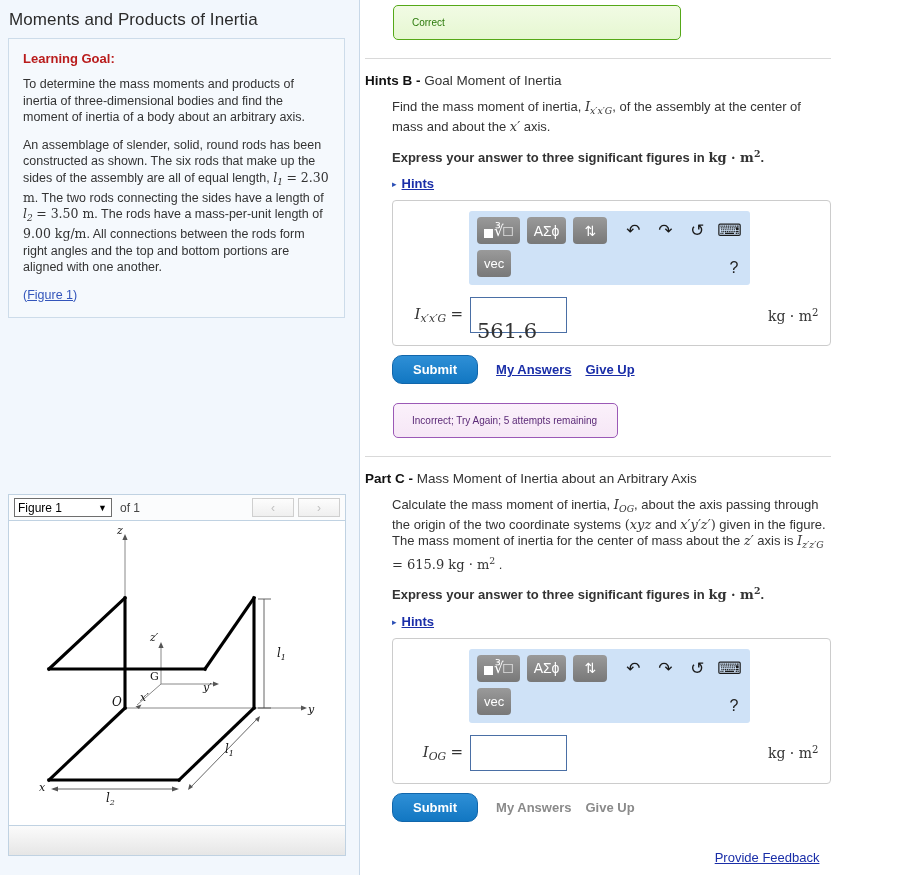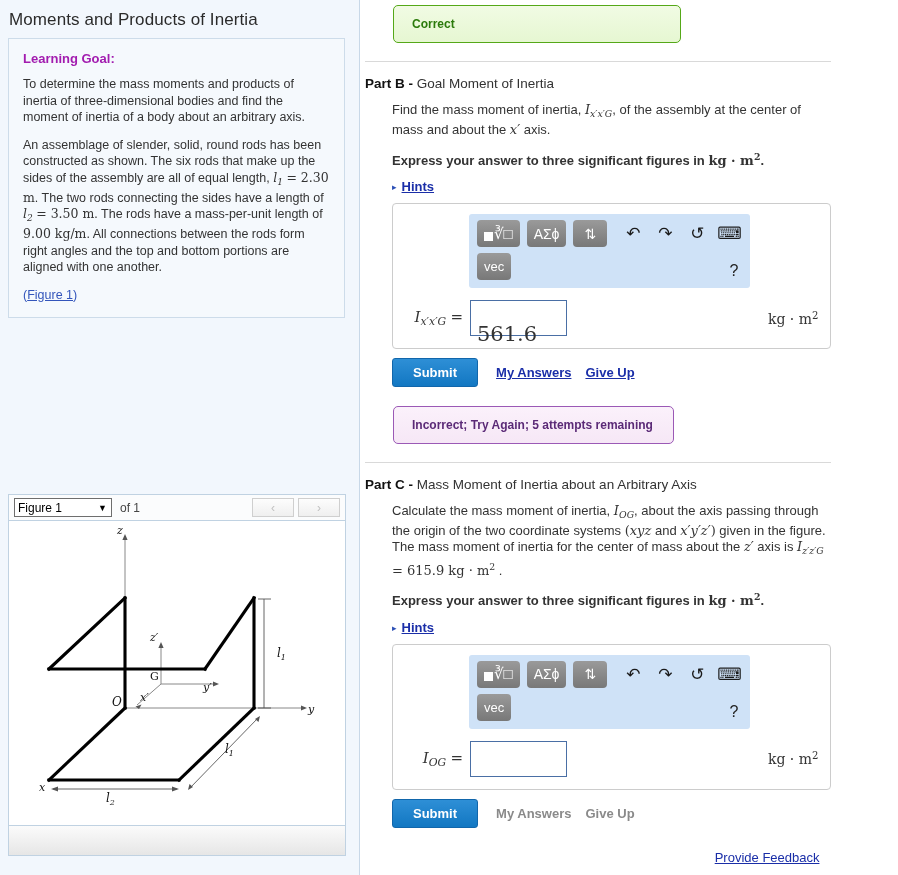--- a/index.html
+++ b/index.html
@@ -27,21 +27,21 @@
     padding: 10px 0 8px 9px;
     letter-spacing: .1px;
     font-weight: 400;
   }
   .goal-box {
     margin: 0 14px 0 8px;
     background: #f5f9fd;
     border: 1px solid #cddcea;
     padding: 12px 14px 14px 14px;
   }
-  .goal-head { font-weight: bold; color:#a21caf; font-size:13px; margin-bottom:10px; }
+  .goal-head { font-weight: bold; color:#b91c1c; font-size:13px; margin-bottom:10px; }
   .goal-p { font-size: 12.5px; line-height: 16.5px; color:#333; margin: 0 0 11px 0; }
   .goal-p:last-child { margin-bottom: 0; }
   .mth { font-family: "DejaVu Serif", serif; font-style: italic; }
   .mthu { font-family: "DejaVu Serif", serif; font-style: normal; }
   .sub { font-size: .72em; vertical-align: -0.28em; font-style: italic; }
   .sup { font-size: .72em; vertical-align: 0.5em; font-style: normal; }
   .figlink { color:#3355bb; }
   .figlink a { color:#3355bb; text-decoration: underline; }
 
   
@@ -77,21 +77,21 @@
     height:30px; background: linear-gradient(#fbfbfb,#e6e6e6);
   }
 
   
   .right-col { flex:1; height:875px; padding: 0 20px 0 5px; position:relative; }
 
   .feedback {
     margin: 5px 0 0 28px;
     display:inline-block;
     padding: 11px 20px 11px 18px;
-    font-weight: bold; font-size: 12px;
+    font-weight: normal; font-size: 10px;
     border-radius: 5px;
   }
   .fb-correct {
     background: linear-gradient(#f1fbe4,#e6f7d2);
     border:1px solid #55a818; color:#2b7a0b;
     min-width: 288px;
   }
   .fb-incorrect {
     background: linear-gradient(#fbf1fb,#f6e7f6);
     border:1px solid #9b59b6; color:#5b2a77;
@@ -150,21 +150,21 @@
     border:1px solid #4a6fa5; background:#fff;
     height:33px; width:97px;
     font-family:"DejaVu Serif", serif; font-size:21px; color:#333;
     padding: 17px 6px; line-height:33px;
   }
   .ans-unit { margin-left:auto; font-size:14px; }
 
   .btn-row { margin-left:27px; margin-top:9px; display:flex; align-items:center; }
   .btn-submit {
     background: linear-gradient(#2e8fd6,#1277c2);
-    border:1px solid #1166ab; border-radius:3px;
+    border:1px solid #1166ab; border-radius:10px;
     color:#fff; font-weight:bold; font-size:13px;
     padding: 6px 20px; margin-right:18px;
   }
   .lnk { color:#1a2ea8; text-decoration:underline; font-weight:bold; font-size:13px; margin-right:14px; }
   .lnk.disabled { color:#8a8a8a; text-decoration:none; }
 
   .footer-row {
     position:absolute; right:12px; bottom:10px;
     display:flex; align-items:center;
   }
@@ -273,21 +273,21 @@
     </div>
   </div>
 
   <div class="right-col">
 
     <div class="feedback fb-correct">Correct</div>
 
     <div class="hr"></div>
 
     
-    <div class="part-head"><b>Part B -</b> <span>Goal Moment of Inertia</span></div>
+    <div class="part-head"><b>Hints B -</b> <span>Goal Moment of Inertia</span></div>
 
     <div class="part-body">
       <p><span>Find the mass moment of inertia,</span> <span class="mth">I</span><span class="mth sub">x′x′G</span><span>, of the assembly at the center of mass and about the</span> <span class="mth">x′</span> <span>axis.</span></p>
       <p class="bold-line"><span>Express your answer to three significant figures in</span> <span class="mthu">kg · m</span><span class="mthu sup">2</span><span>.</span></p>
     </div>
 
     <div class="hints">
       <span class="tri">▸</span><a href="#">Hints</a>
     </div>
 

